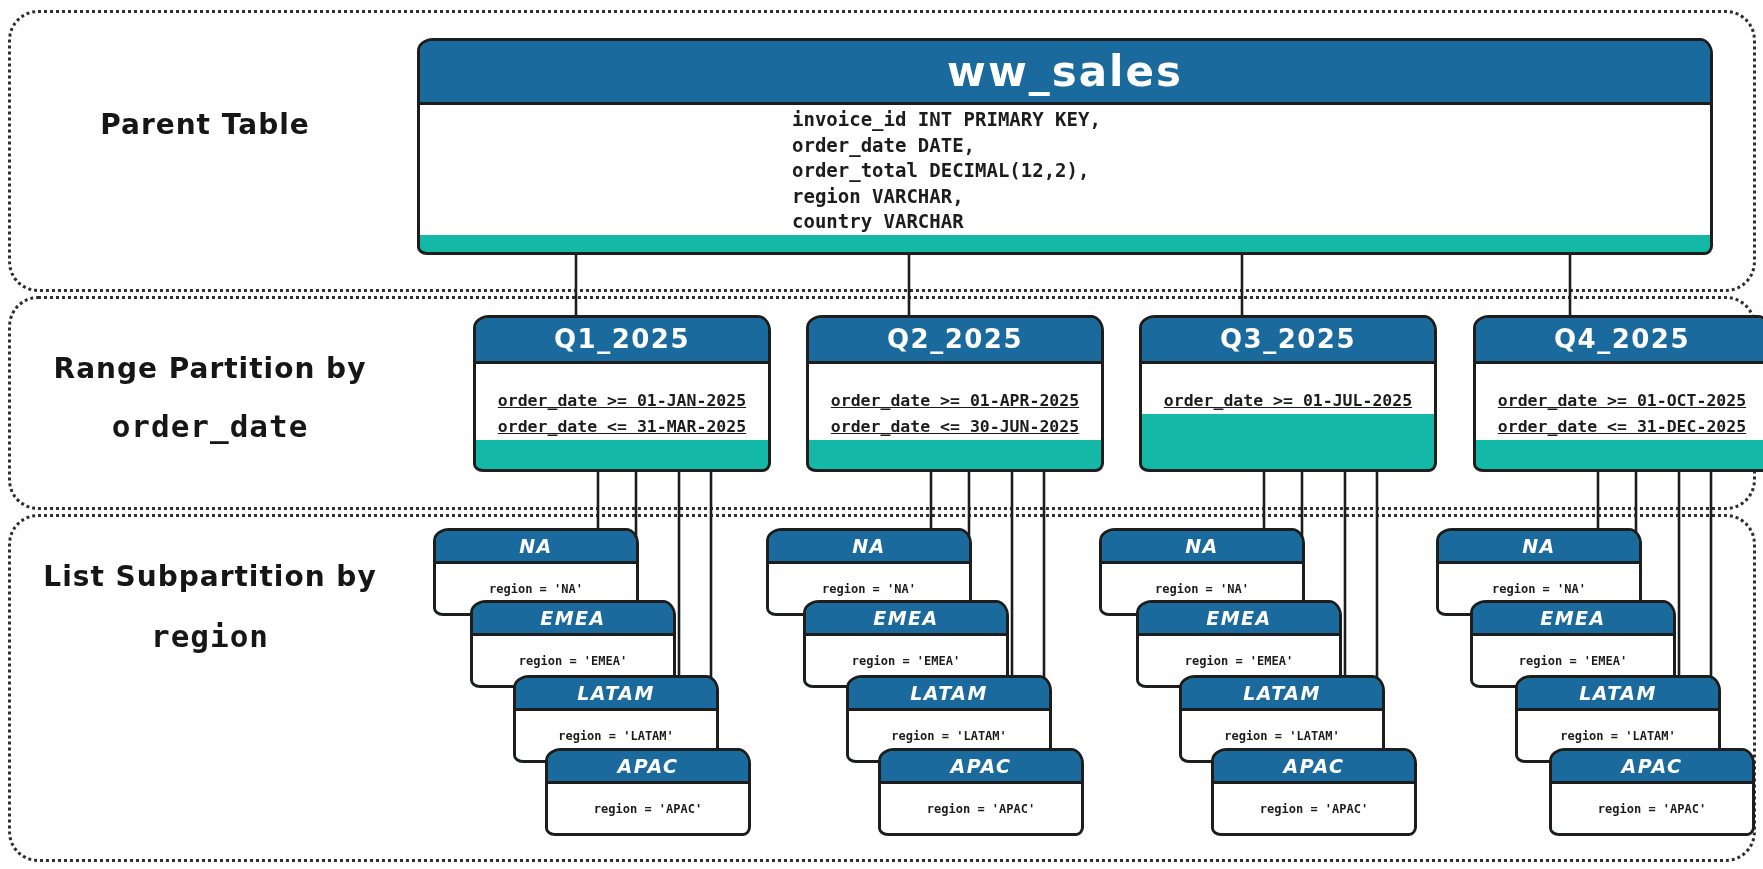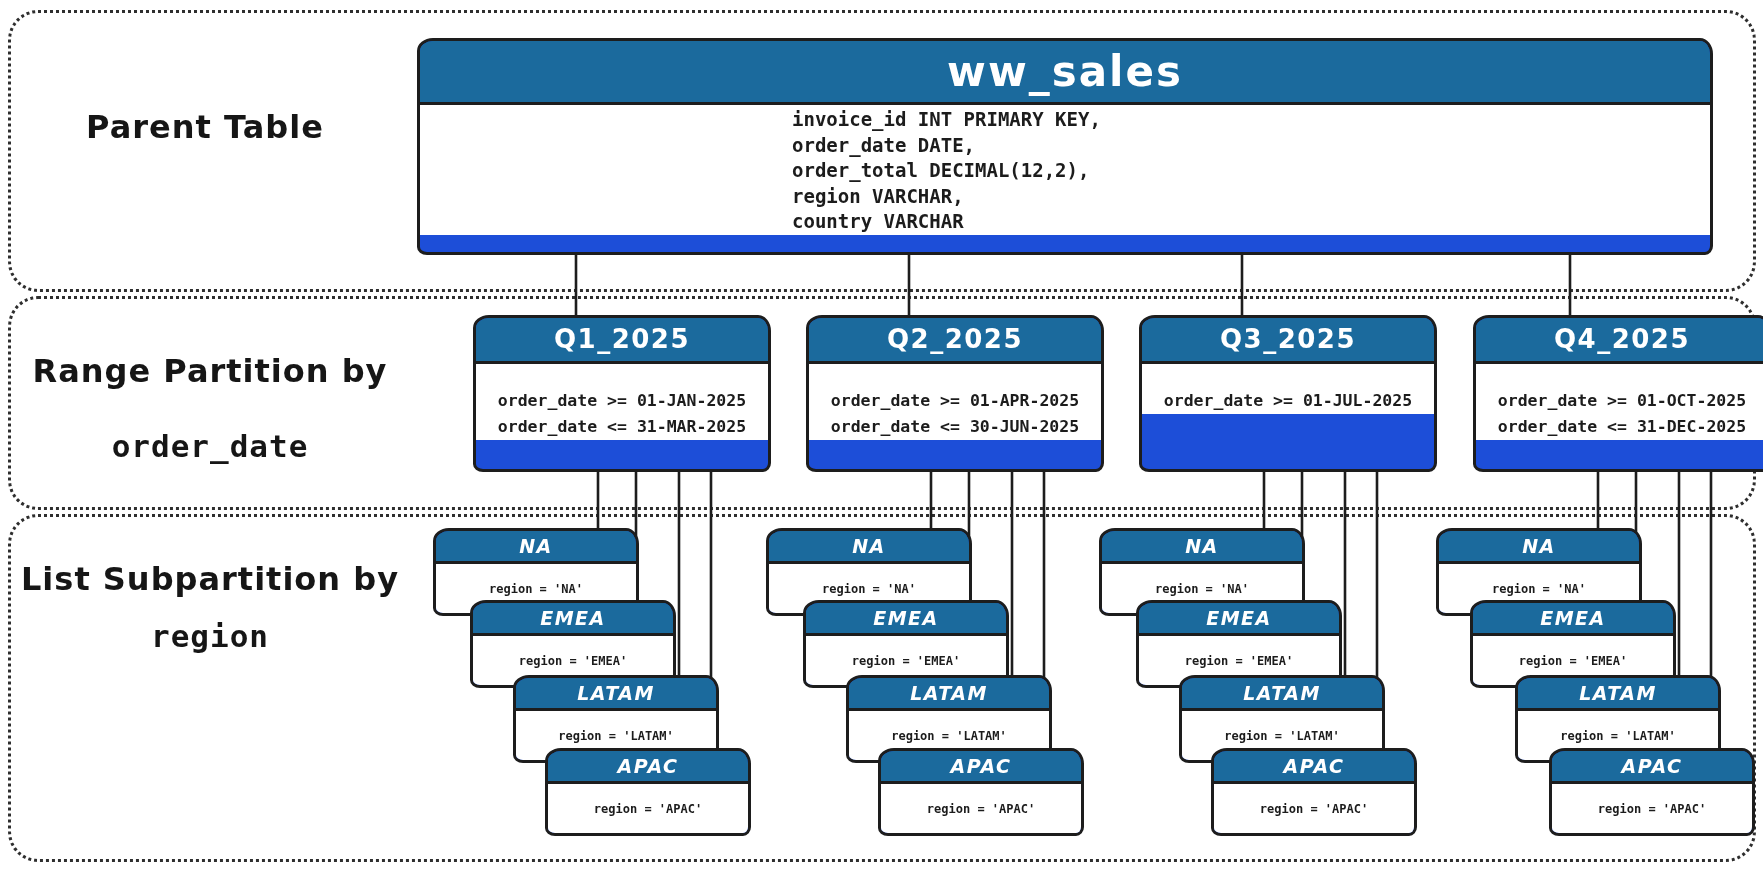--- a/index.html
+++ b/index.html
@@ -10,66 +10,66 @@
   .section{
     position:absolute;left:8px;width:1742px;
     border:3px dotted #2e2e2e;border-radius:30px;background:transparent;
   }
   #section-parent{top:10px;height:276px;}
   #section-range{top:296px;height:208px;}
   #section-list{top:514px;height:342px;}
 
   .side-label{
     position:absolute;text-align:center;font-weight:bold;color:#161616;
-    font-size:32px;letter-spacing:1px;
+    font-size:28px;letter-spacing:1px;
   }
   .side-label.mono{font-family:"DejaVu Sans Mono",monospace;font-size:31px;}
 
   .svg-layer{position:absolute;left:0;top:0;z-index:0;}
 
   .card{
-    position:absolute;z-index:1;background:#1d4ed8;
+    position:absolute;z-index:1;background:#14b8a6;
     border:3px solid #1d1d1d;overflow:hidden;
     border-radius:16px 13px 8px 10px / 13px 16px 9px 8px;
     box-sizing:border-box;
   }
   .card-header{
     background:#1b6a9d;color:#ffffff;text-align:center;font-weight:bold;
     border-bottom:3px solid #1d1d1d;letter-spacing:1.5px;
   }
   .card-body{background:#ffffff;font-family:"DejaVu Sans Mono",monospace;color:#1c1c1c;}
 
   
   #parent-card{left:417px;top:38px;width:1296px;height:217px;}
   #parent-card .card-header{height:61px;line-height:61px;font-size:42px;letter-spacing:2px;}
   #parent-card .card-body{padding:2px 0 0 372px;font-size:19px;line-height:25.5px;font-weight:bold;}
 
   
   .quarter-card{top:315px;width:298px;height:157px;margin-left:46px;}
   .quarter-card .card-header{height:43px;line-height:43px;font-size:26px;}
-  .quarter-card .card-body{padding-top:24px;text-align:center;font-size:16.5px;line-height:26px;font-weight:bold;}
+  .quarter-card .card-body{padding-top:24px;text-align:center;font-size:16.5px;line-height:26px;font-weight:bold;text-decoration:underline;}
 
   
   .sub-card{width:206px;height:88px;}
   .sub-card .card-header{height:30px;line-height:30px;font-size:19px;font-style:italic;}
   .sub-card .card-body{height:52px;line-height:50px;text-align:center;font-size:12px;font-weight:bold;}
   .z1{z-index:2;} .z2{z-index:3;} .z3{z-index:4;} .z4{z-index:5;}
 </style>
 </head>
 <body>
 
 <div id="canvas">
 
   <div class="section" id="section-parent"></div>
   <div class="section" id="section-range"></div>
   <div class="section" id="section-list"></div>
 
   <div class="side-label" style="left:40px;top:108px;width:330px;">Parent Table</div>
   <div class="side-label" style="left:25px;top:352px;width:370px;">Range Partition by</div>
-  <div class="side-label mono" style="left:25px;top:408px;width:370px;margin-top:20px;">order_date</div>
+  <div class="side-label mono" style="left:25px;top:408px;width:370px;">order_date</div>
   <div class="side-label" style="left:20px;top:560px;width:380px;">List Subpartition by</div>
   <div class="side-label mono" style="left:20px;top:618px;width:380px;">region</div>
 
   <svg class="svg-layer" width="1763" height="869">
     <g stroke="#1d1d1d" stroke-width="2.6">
 
       <line x1="576" y1="252" x2="576" y2="320"></line>
       <line x1="909" y1="252" x2="909" y2="320"></line>
       <line x1="1242" y1="252" x2="1242" y2="320"></line>
       <line x1="1570" y1="252" x2="1570" y2="320"></line>

